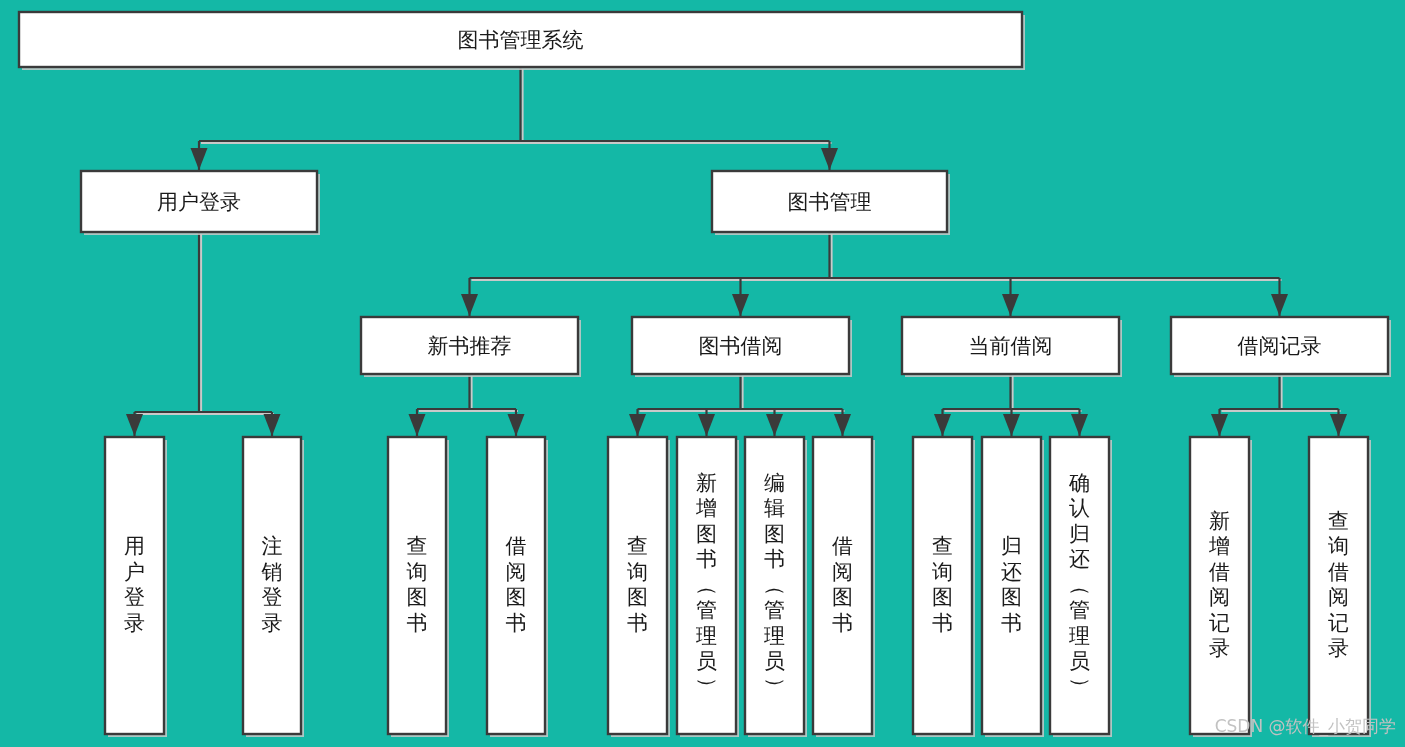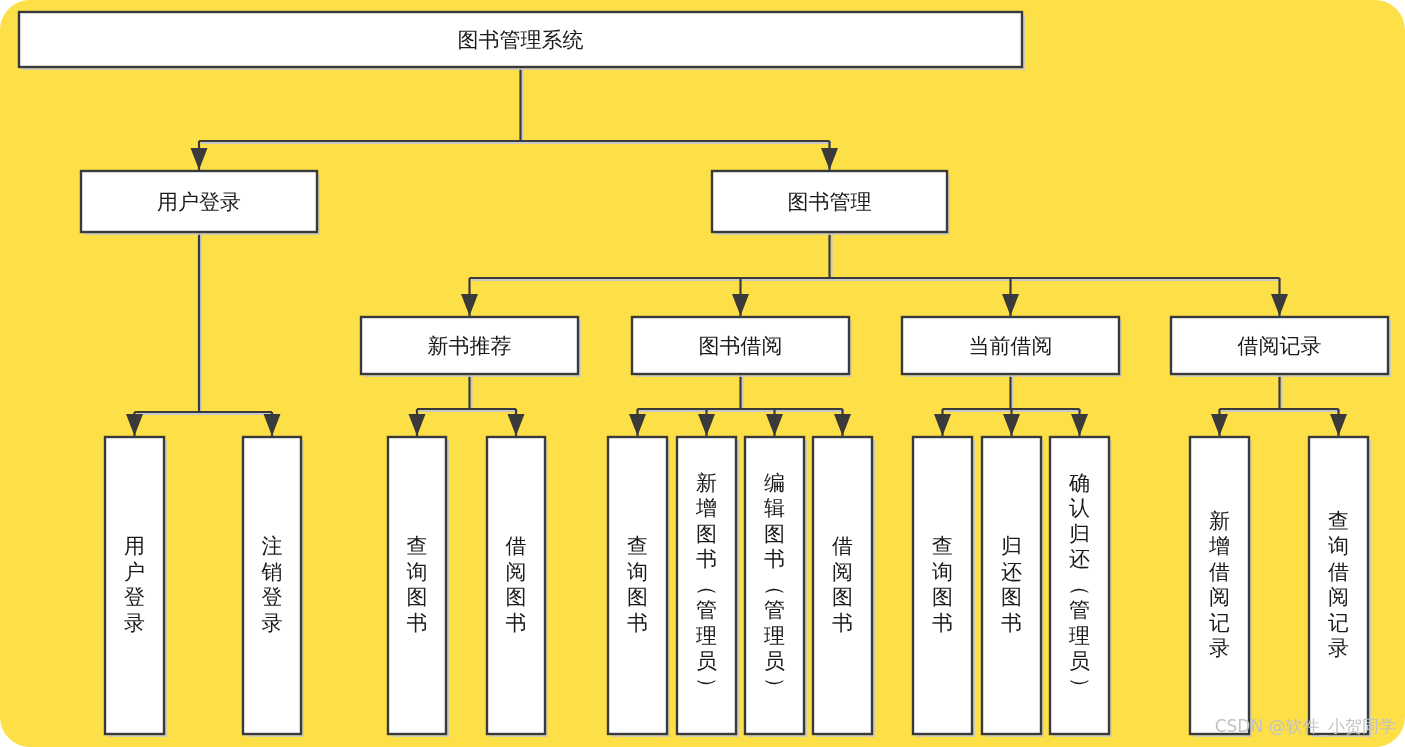--- a/index.html
+++ b/index.html
@@ -11,22 +11,21 @@
   body {
     width: 1405px;
     height: 747px;
     font-family: "DejaVu Sans", "Liberation Sans", sans-serif;
     overflow: hidden;
   }
   #diagram-root {
     position: relative;
     width: 1405px;
     height: 747px;
-    background: #fde047;
-    border-radius: 30px;
+    background: #14b8a6;
   }
   svg.diagram-canvas {
     position: absolute;
     left: 0;
     top: 0;
     width: 1405px;
     height: 747px;
     display: block;
   }
   .node-box {

